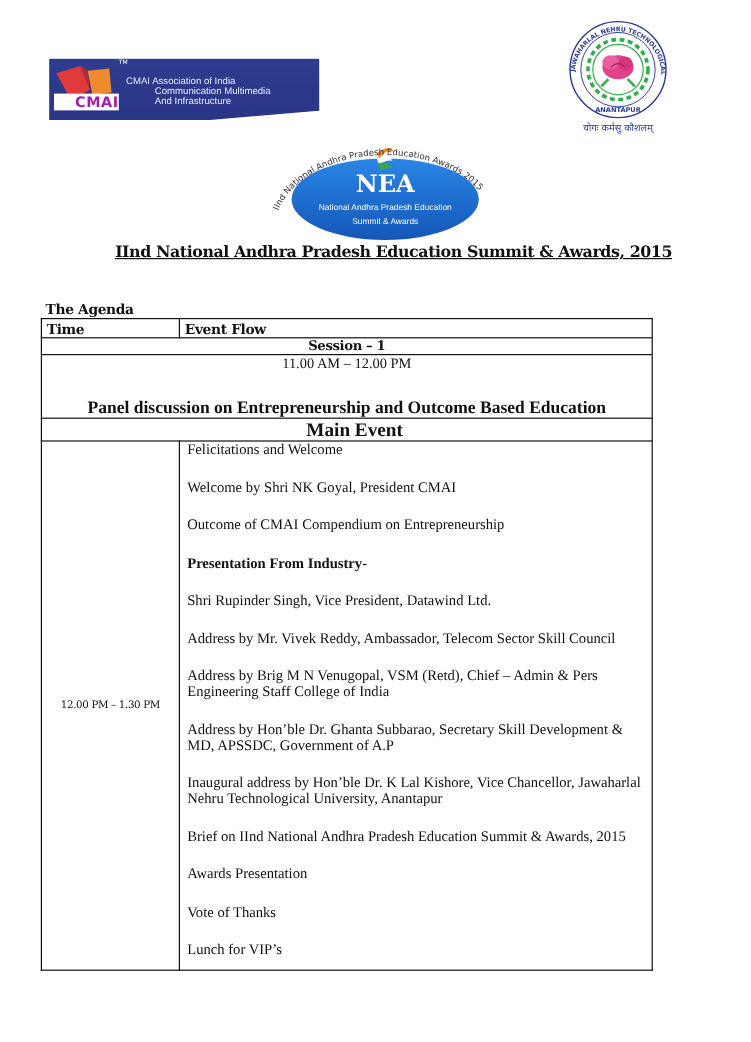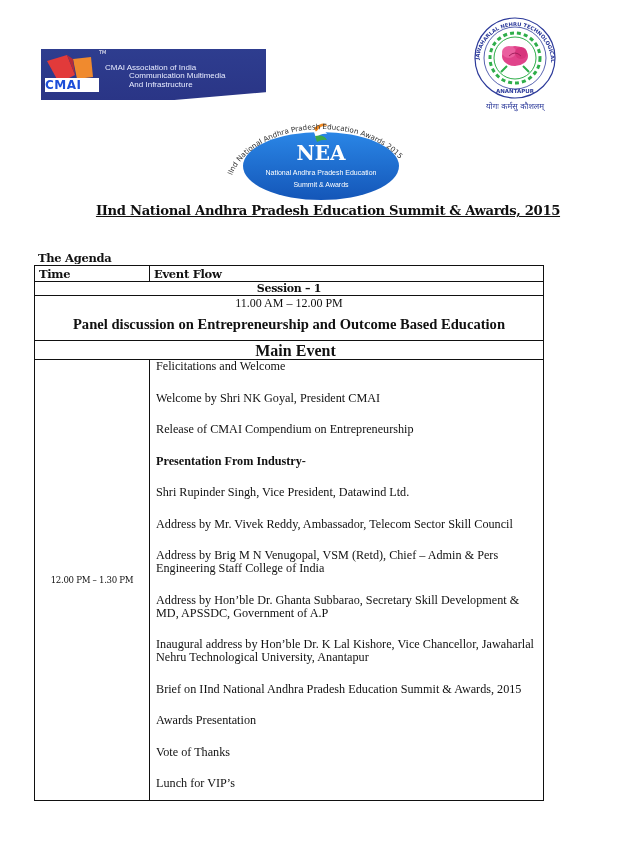--- a/index.html
+++ b/index.html
@@ -5,22 +5,22 @@
   html, body { margin:0; padding:0; background:#ffffff; }
   body { width:626px; height:868px; position:relative; overflow:hidden; font-family:"DejaVu Serif", serif; color:#111; }
 
   
   .cmai-logo { position:absolute; left:41px; top:49px; width:225px; height:51px;
     background:linear-gradient(180deg,#2e3d8f 0%, #2a3586 100%); }
   .cmai-logo:after { content:""; position:absolute; left:110px; right:-2px; bottom:-2px; height:10px;
     background:#fff; clip-path:polygon(0 100%, 100% 0, 100% 100%); }
   .cmai-mark { position:absolute; left:4px; top:4px; width:54px; height:38px; }
   .cmai-word { position:absolute; left:4px; top:29px; width:54px; height:14px; background:#fff;
-    font-family:"DejaVu Sans", sans-serif; font-weight:bold; color:#1d4ed8; font-size:12px; letter-spacing:0.5px;
-    text-align:left; line-height:14px; }
+    font-family:"DejaVu Sans", sans-serif; font-weight:bold; color:#a21caf; font-size:12px; letter-spacing:0.5px;
+    text-align:right; line-height:14px; }
   .cmai-tm { position:absolute; left:58px; top:0px; color:#fff; font-family:"DejaVu Sans", sans-serif; font-size:5px; }
   .cmai-text { position:absolute; left:64px; top:15px; color:#e8ecff; font-family:"Liberation Sans", sans-serif; font-size:8px; line-height:8.3px; }
   .cmai-text .l1 { display:block; }
   .cmai-text .l2, .cmai-text .l3 { display:block; padding-left:24px; }
 
   
   .jntu-seal { position:absolute; left:459px; top:14px; width:112px; height:100px; }
 
   
   .nea-logo { position:absolute; left:216px; top:104px; width:210px; height:100px; }
@@ -36,21 +36,21 @@
   .agenda { position:absolute; left:34px; top:265px; width:510px; border-collapse:collapse; table-layout:fixed; }
   .agenda td { border:1.3px solid #111; padding:0; vertical-align:middle; }
   .col-time { width:115px; }
   .hdr td { height:15px; font-weight:bold; font-size:11.5px; padding-left:4px; letter-spacing:-0.3px; }
   .reg td { height:41px; }
   .reg .t { font-size:8.2px; padding-left:5px; letter-spacing:-0.3px; }
   .reg .e { font-size:11px; padding-left:5px; letter-spacing:-0.3px; }
   .sess td { text-align:center; font-weight:bold; font-size:11px; height:13px; line-height:12px; letter-spacing:-0.3px; }
   .slot td { text-align:center; height:44px; vertical-align:top; }
   .slot .time { font-family:"Liberation Serif", serif; font-size:12px; line-height:14px; display:block; }
-  .slot .panel { font-family:"Liberation Serif", serif; font-weight:bold; font-size:14.6px; display:block; margin-top:6px; line-height:16px; }
+  .slot .panel { font-family:"Liberation Serif", serif; font-weight:bold; font-size:14.6px; display:block; margin-top:22px; line-height:16px; }
   .main td { text-align:center; font-family:"Liberation Serif", serif; font-weight:bold; font-size:16px; height:18px; line-height:17px;padding-left:13px; }
   .prog .t { font-size:8.6px; text-align:center; letter-spacing:-0.3px; }
   .prog .e { vertical-align:top; padding-left:6px; font-family:"Liberation Serif", serif; font-size:12.2px; line-height:13px; }
   .item { margin:0; }
   .item.bold { font-weight:bold; }
   .item + .item { margin-top:18.5px; }
   .item:last-child { padding-bottom:10px; }
 </style>
 </head>
 <body>
@@ -140,21 +140,21 @@
     </td>
   </tr>
   <tr class="main">
     <td colspan="2">Main Event</td>
   </tr>
   <tr class="prog">
     <td class="t">12.00 PM – 1.30 PM</td>
     <td class="e">
       <p class="item">Felicitations and Welcome</p>
       <p class="item">Welcome by Shri NK Goyal, President CMAI</p>
-      <p class="item">Release of CMAI Compendium on Entrepreneurship</p>
+      <p class="item">Outcome of CMAI Compendium on Entrepreneurship</p>
       <p class="item bold">Presentation From Industry-</p>
       <p class="item">Shri Rupinder Singh, Vice President, Datawind Ltd.</p>
       <p class="item">Address by Mr. Vivek Reddy, Ambassador, Telecom Sector Skill Council</p>
       <p class="item">Address by Brig M N Venugopal, VSM (Retd), Chief – Admin &amp; Pers Engineering Staff College of India</p>
       <p class="item">Address by Hon’ble Dr. Ghanta Subbarao, Secretary Skill Development  &amp; MD, APSSDC, Government of A.P</p>
       <p class="item">Inaugural address by Hon’ble Dr. K Lal Kishore, Vice Chancellor, Jawaharlal Nehru Technological University, Anantapur</p>
       <p class="item">Brief on IInd National Andhra Pradesh Education Summit &amp; Awards, 2015</p>
       <p class="item">Awards Presentation</p>
       <p class="item">Vote of Thanks</p>
       <p class="item">Lunch for VIP’s</p>

